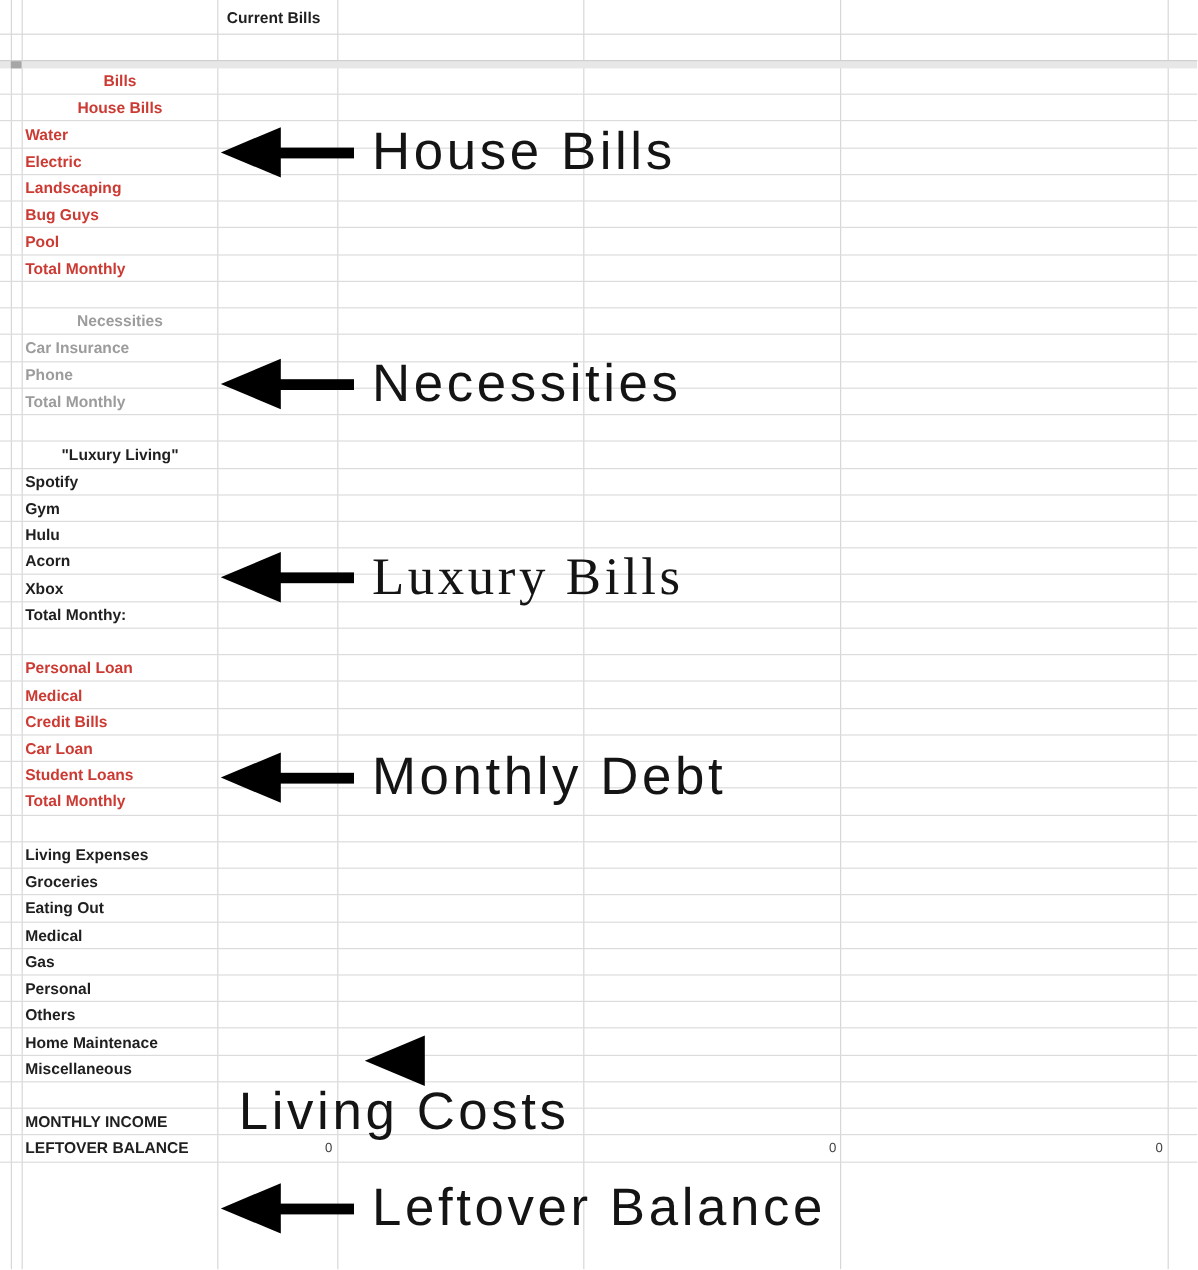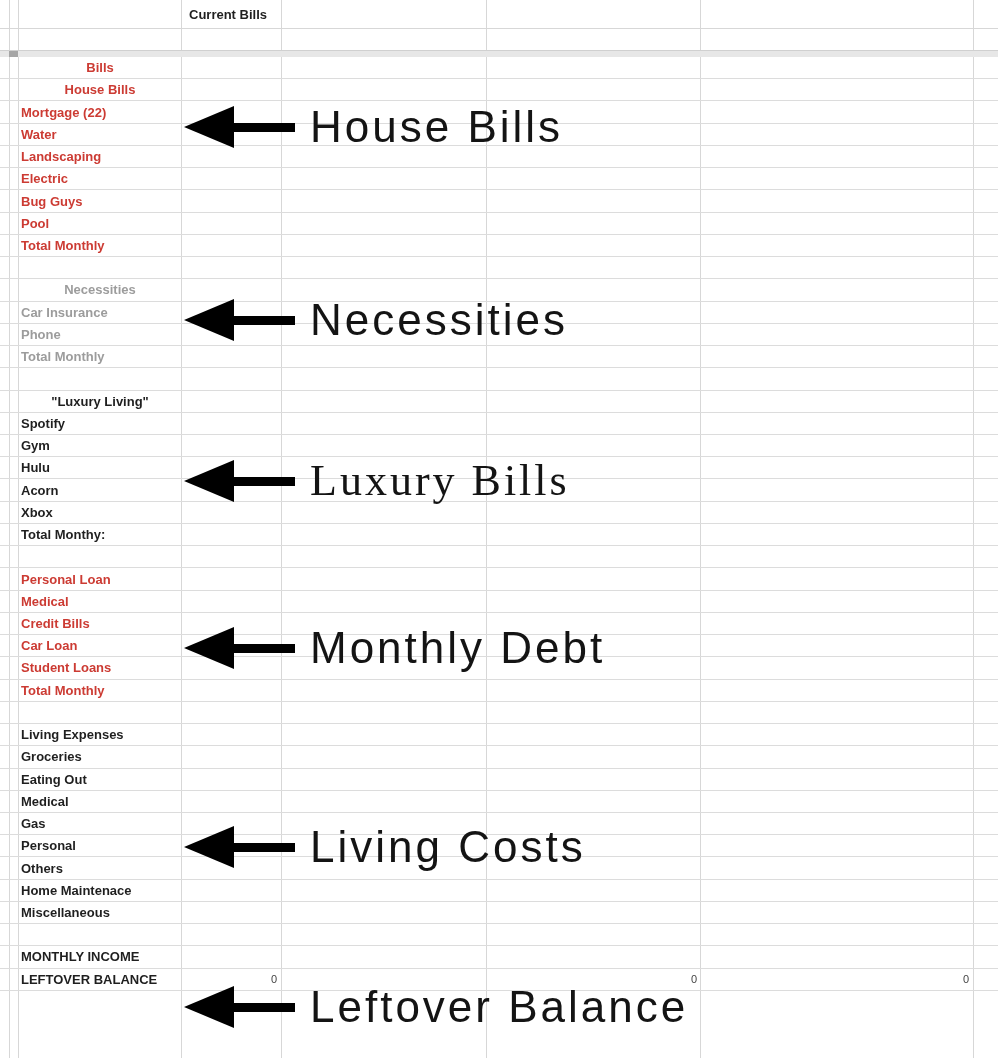--- a/index.html
+++ b/index.html
@@ -69,30 +69,27 @@
   </div>
 
   <div class="rows-wrap" id="grid-rows">
       <div class="row">
         <div class="cell-label c-red align-center">Bills</div>
       </div>
       <div class="row">
         <div class="cell-label c-red align-center">House Bills</div>
       </div>
       <div class="row">
-        <div class="cell-label c-red">Mortgage (22)</div>
-      </div>
-      <div class="row">
         <div class="cell-label c-red">Water</div>
       </div>
       <div class="row">
+        <div class="cell-label c-red">Electric</div>
+      </div>
+      <div class="row">
         <div class="cell-label c-red">Landscaping</div>
-      </div>
-      <div class="row">
-        <div class="cell-label c-red">Electric</div>
       </div>
       <div class="row">
         <div class="cell-label c-red">Bug Guys</div>
       </div>
       <div class="row">
         <div class="cell-label c-red">Pool</div>
       </div>
       <div class="row">
         <div class="cell-label c-red">Total Monthly</div>
       </div>
@@ -204,21 +201,21 @@
       <div class="annotation" style="top: 457px; font-family: Liberation Serif, serif;">
         <div class="arrowhead"></div>
         <div class="arrowshaft"></div>
         <div class="biglabel">Luxury Bills</div>
       </div>
       <div class="annotation" style="top: 624px;">
         <div class="arrowhead"></div>
         <div class="arrowshaft"></div>
         <div class="biglabel">Monthly Debt</div>
       </div>
-      <div class="annotation" style="top: 823px;">
+      <div class="annotation" style="top: 863px; flex-direction: column;">
         <div class="arrowhead"></div>
         <div class="arrowshaft"></div>
         <div class="biglabel">Living Costs</div>
       </div>
       <div class="annotation" style="top: 983px;">
         <div class="arrowhead"></div>
         <div class="arrowshaft"></div>
         <div class="biglabel">Leftover Balance</div>
       </div>
     </div>

